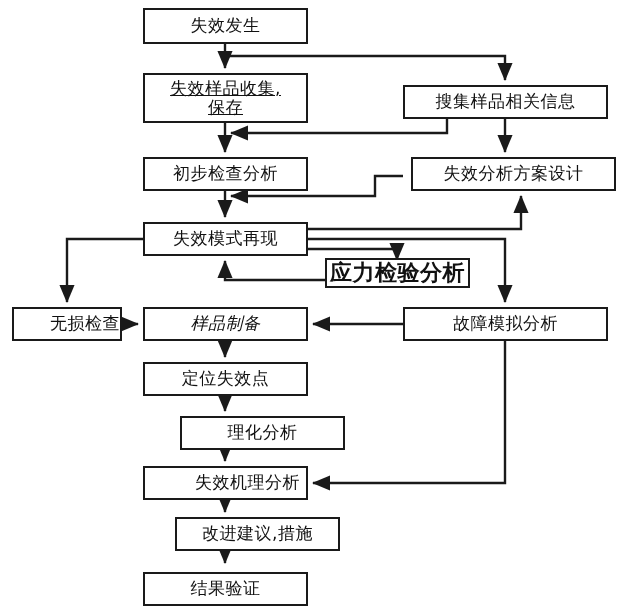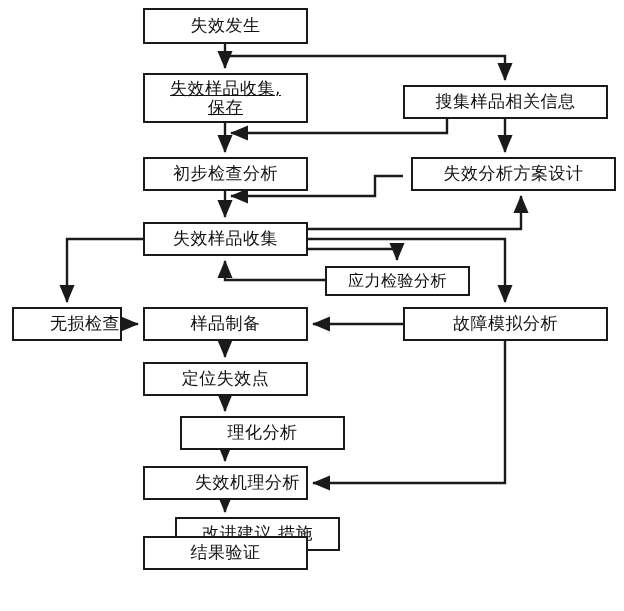--- a/index.html
+++ b/index.html
@@ -87,33 +87,33 @@
 
   <div class="node" style="left:143px;top:73px;width:165px;height:50px;text-decoration:underline;">失效样品收集,
 保存</div>
 
   <div class="node" style="left:143px;top:157px;width:165px;height:34px;">初步检查分析</div>
 
   <div class="node" style="left:403px;top:85px;width:205px;height:34px;">搜集样品相关信息</div>
 
   <div class="node" style="left:403px;top:157px;width:205px;height:34px;margin-left:8px;">失效分析方案设计</div>
 
-  <div class="node" style="left:143px;top:222px;width:165px;height:34px;">失效样品收集</div>
+  <div class="node" style="left:143px;top:222px;width:165px;height:34px;">失效模式再现</div>
 
-  <div class="node" style="left:325px;top:266px;width:145px;height:30px;font-size:16px;">应力检验分析</div>
+  <div class="node" style="left:325px;top:258px;width:145px;height:30px;font-size:22px;font-weight:bold;">应力检验分析</div>
 
   <div class="node" style="left:12px;top:307px;width:110px;height:34px;padding-left:36px;">无损检查</div>
 
-  <div class="node" style="left:143px;top:307px;width:165px;height:34px;">样品制备</div>
+  <div class="node" style="left:143px;top:307px;width:165px;height:34px;font-style:italic;">样品制备</div>
 
   <div class="node" style="left:403px;top:307px;width:205px;height:34px;">故障模拟分析</div>
 
   <div class="node" style="left:143px;top:362px;width:165px;height:34px;">定位失效点</div>
 
   <div class="node" style="left:143px;top:416px;width:165px;height:34px;margin-left:37px;">理化分析</div>
 
   <div class="node" style="left:143px;top:466px;width:165px;height:34px;padding-left:44px;">失效机理分析</div>
 
   <div class="node" style="left:143px;top:517px;width:165px;height:34px;margin-left:32px;">改进建议,措施</div>
 
-  <div class="node" style="left:143px;top:536px;width:165px;height:34px;">结果验证</div>
+  <div class="node" style="left:143px;top:572px;width:165px;height:34px;">结果验证</div>
 
 </div>
 
 </body></html>

